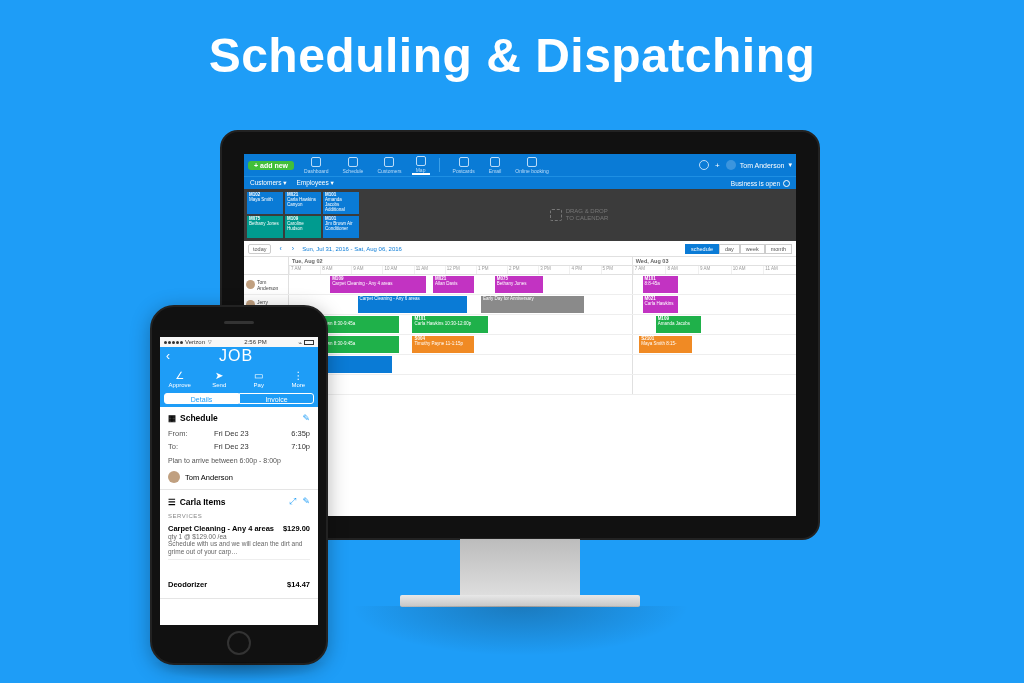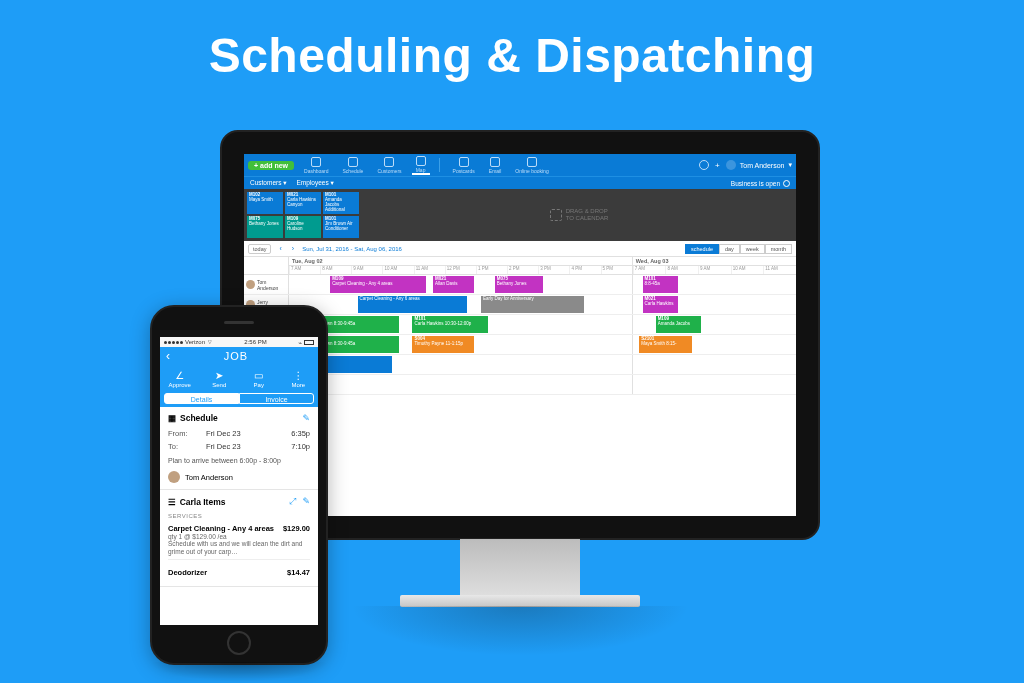--- a/index.html
+++ b/index.html
@@ -69,35 +69,35 @@
 .phone .home-btn { position: absolute; bottom: 8px; left: 50%; transform: translateX(-50%); width: 24px; height: 24px; border: 2px solid #333; border-radius: 50%; }
 .phone .pscreen { position: absolute; top: 30px; left: 8px; right: 8px; bottom: 38px; background: #fff; overflow: hidden; }
 
 .status-bar { height: 10px; background: #f7f7f7; display: flex; align-items: center; justify-content: space-between; padding: 0 4px; font-size: 6px; color: #333; }
 .status-dots { display: flex; gap: 1px; }
 .status-dot { width: 3px; height: 3px; border-radius: 50%; background: #333; }
 
 .job-header { background: #1e9df7; color: #fff; }
 .job-title-row { display: flex; align-items: center; height: 18px; padding: 0 6px; }
 .job-back { font-size: 12px; }
-.job-title { flex: 1; text-align: center; font-size: 11px; font-weight: 300; letter-spacing: 1px; }
+.job-title { flex: 1; text-align: center; font-size: 16px; font-weight: 300; letter-spacing: 1px; }
 .job-actions { display: flex; height: 28px; }
 .job-action { flex: 1; display: flex; flex-direction: column; align-items: center; justify-content: center; font-size: 6px; gap: 1px; }
 .job-action-icon { font-size: 10px; }
 .job-tabs { display: flex; height: 14px; padding: 0 4px 3px; gap: 0; }
 .job-tab { flex: 1; text-align: center; font-size: 7px; padding: 2px 0; border: 1px solid #fff; }
 .job-tab.active { background: #fff; color: #1e9df7; border-radius: 3px 0 0 3px; }
 .job-tab.inactive { color: #fff; border-radius: 0 3px 3px 0; }
 
 .card { background: #fff; margin: 0; border-bottom: 1px solid #e5e5e5; padding: 6px 8px; }
 .card-hdr { display: flex; align-items: center; justify-content: space-between; margin-bottom: 4px; }
 .card-hdr-left { display: flex; align-items: center; gap: 4px; font-weight: 700; font-size: 8.5px; }
 .card-hdr-icons { display: flex; gap: 6px; color: #1e9df7; font-size: 9px; }
 .sched-line { display: flex; font-size: 7.5px; color: #333; padding: 2px 0; }
-.sched-line .lbl { width: 38px; color: #555; }
+.sched-line .lbl { width: 46px; color: #555; }
 .sched-line .date { flex: 1; }
 .sched-line .time { width: 34px; text-align: right; }
 .plan-text { font-size: 7px; color: #555; padding: 4px 0; }
 .assigned { display: flex; align-items: center; gap: 5px; font-size: 7.5px; padding-top: 3px; }
 .assigned .av { width: 12px; height: 12px; border-radius: 50%; background: #c0a080; }
 
 .line-item { font-size: 7px; padding: 3px 0; }
 .li-row1 { display: flex; justify-content: space-between; font-weight: 600; font-size: 7.5px; }
 .li-qty { color: #666; font-size: 6.5px; }
 .li-desc { color: #666; font-size: 6.5px; line-height: 1.2; }
@@ -390,21 +390,21 @@
       </div>
       <div class="services-lbl">SERVICES</div>
       <div class="line-item">
         <div class="li-row1">
             <span>Carpet Cleaning - Any 4 areas</span>
             <span>$129.00</span>
           </div>
         <div class="li-qty">qty 1 @ $129.00 /ea</div>
         <div class="li-desc">Schedule with us and we will clean the dirt and grime out of your carp…</div>
       </div>
-      <div class="line-item" style="border-top:1px solid #eee;padding-top:8px">
+      <div class="line-item" style="border-top:1px solid #eee;padding-top:20px">
         <div class="li-row1">
             <span>Deodorizer</span>
             <span>$14.47</span>
           </div>
       </div>
     </div>
 
   </div>
   <div class="home-btn"></div>
 </div>

